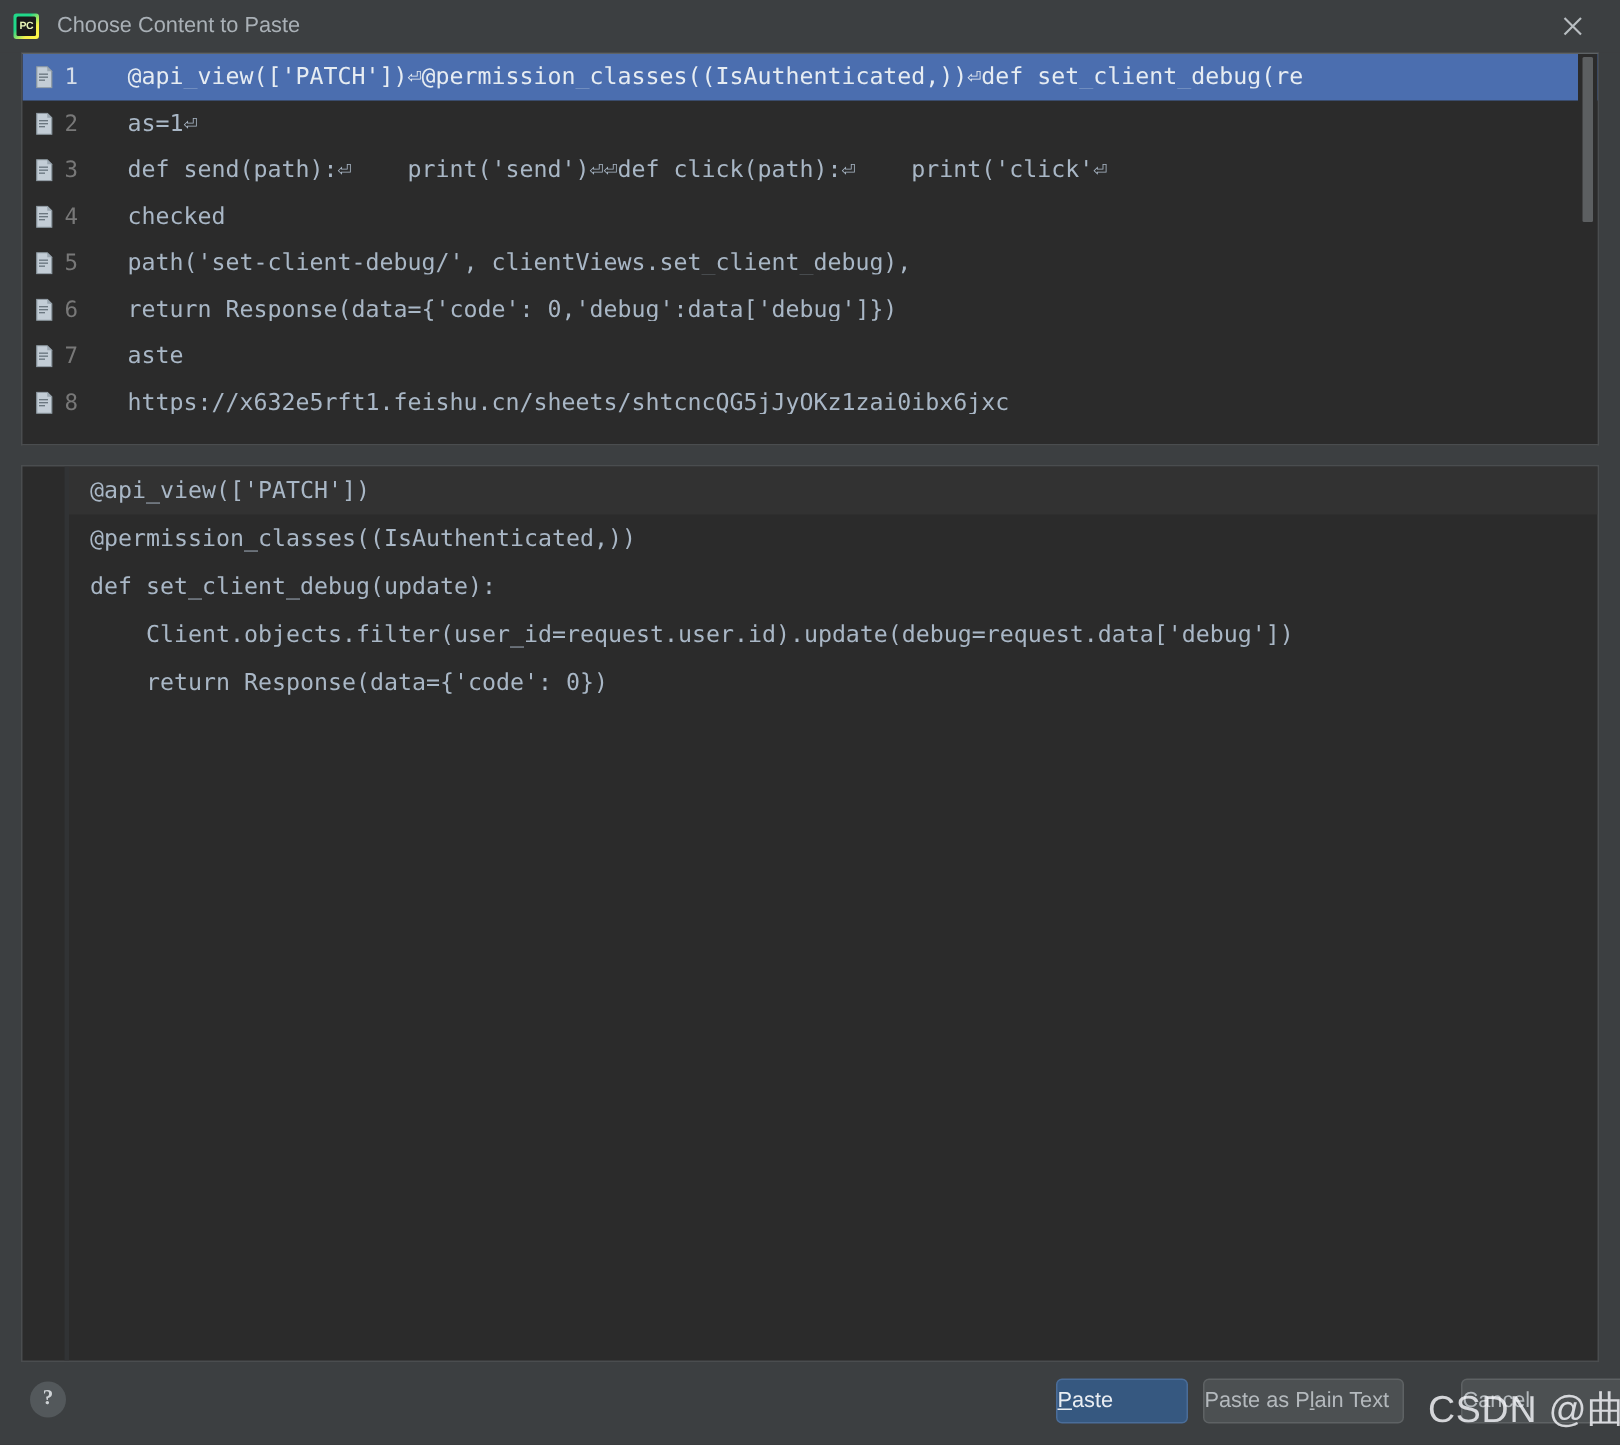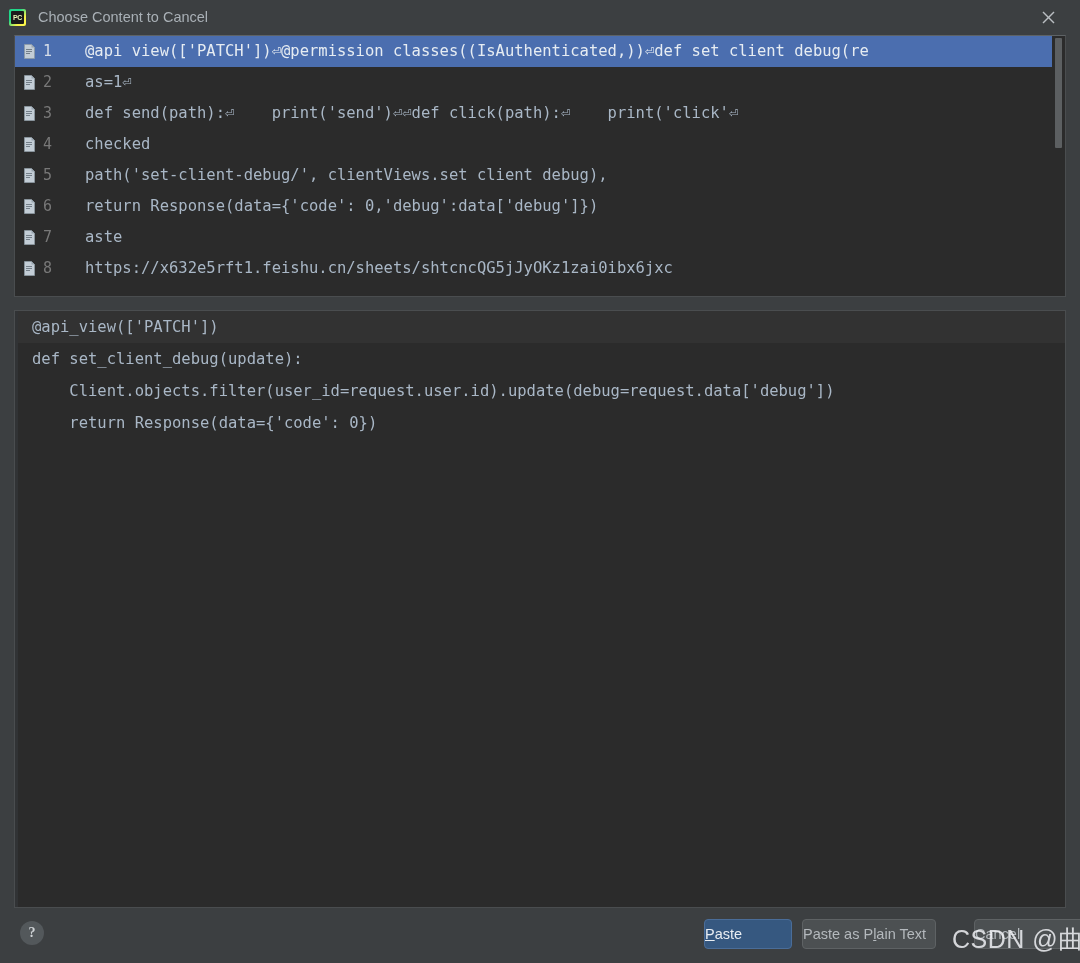--- a/index.html
+++ b/index.html
@@ -169,20 +169,21 @@
   
   #preview-wrap {
     margin: 13px 14px 0 14px;
     flex: 1 1 auto;
     background: #2b2b2b;
     border: 1px solid #4a4d4f;
     box-sizing: border-box;
     display: flex;
     overflow: hidden;
     position: relative;
+    padding-left: 28px;
   }
   #preview-gutter {
     width: 3px;
     flex: 0 0 3px;
     background: #313335;
   }
   #preview-body {
     flex: 1 1 auto;
     padding: 0;
     overflow: hidden;
@@ -275,21 +276,21 @@
 </style>
 </head>
 <body>
 
 <div id="dialog">
 
   <div id="titlebar">
     <div class="app-icon">
       <span class="pc">PC</span>
     </div>
-    <div id="title-text">Choose Content to Cancel</div>
+    <div id="title-text">Choose Content to Paste</div>
     <div id="close-btn">
       <svg width="13" height="13" viewBox="0 0 13 13" aria-hidden="true">
         <line x1="1" y1="1" x2="12" y2="12" stroke="#b9bec2" stroke-width="1.4"></line>
         <line x1="12" y1="1" x2="1" y2="12" stroke="#b9bec2" stroke-width="1.4"></line>
       </svg>
     </div>
   </div>
 
   <div id="list-wrap">
     <div id="list">
@@ -410,20 +411,21 @@
 
     <div id="list-scrollbar">
       <div id="list-scroll-thumb"></div>
     </div>
   </div>
 
   <div id="preview-wrap">
     <div id="preview-gutter"></div>
     <div id="preview-body">
       <div class="pv-line current">@api_view(['PATCH'])</div>
+      <div class="pv-line">@permission_classes((IsAuthenticated,))</div>
       <div class="pv-line">def set_client_debug(update):</div>
       <div class="pv-line">    Client.objects.filter(user_id=request.user.id).update(debug=request.data['debug'])</div>
       <div class="pv-line">    return Response(data={'code': 0})</div>
     </div>
   </div>
 
   <div id="buttonbar">
     <div id="help-btn">?</div>
 
     <div class="dlg-btn" id="paste-btn">

